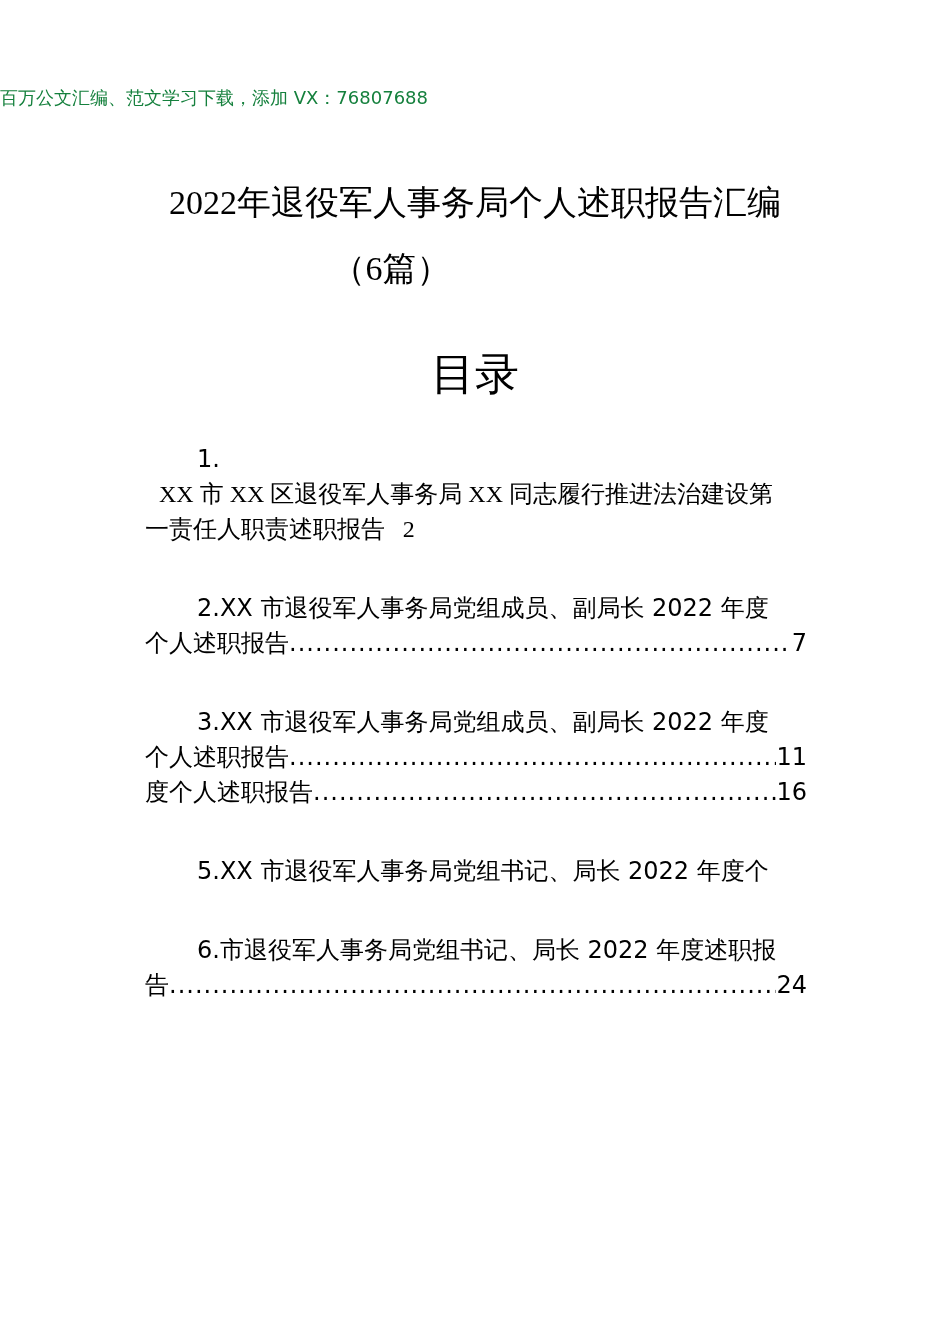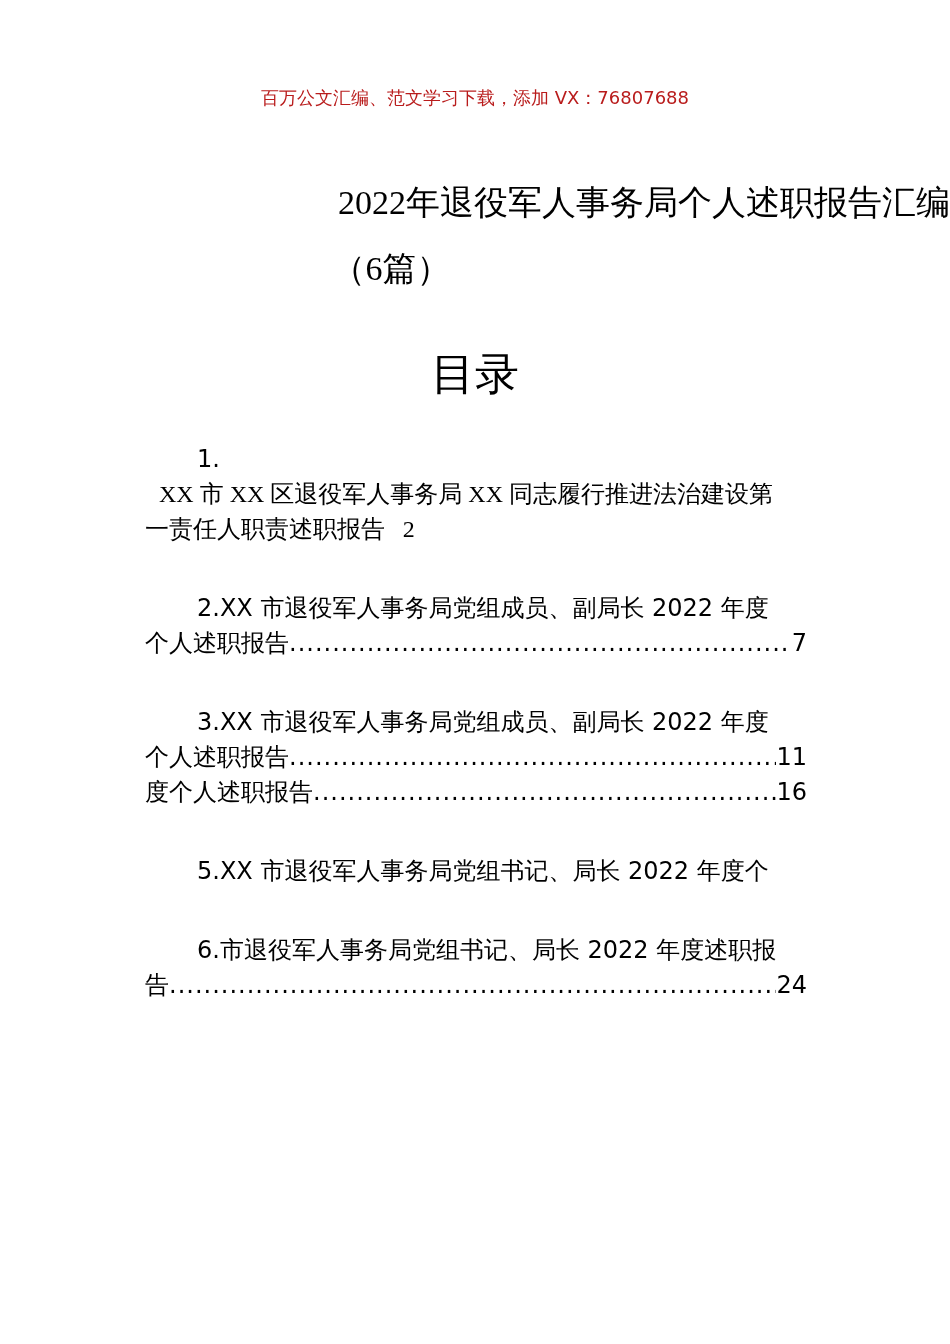--- a/index.html
+++ b/index.html
@@ -13,31 +13,31 @@
       position: relative;
       overflow: hidden;
       font-family: "DejaVu Sans", "Liberation Sans", sans-serif;
       color: #000000;
     }
     .header-note {
       position: absolute;
       top: 86px;
       left: 0;
       width: 950px;
-      text-align: center;
+      text-align: left;
       font-size: 18px;
-      color: #b91c1c;
+      color: #15803d;
       letter-spacing: 0px;
     }
     .title {
       position: absolute;
       top: 178px;
       left: 0;
       width: 950px;
-      text-align: right;
+      text-align: center;
       font-family: "DejaVu Sans", "Liberation Sans", sans-serif;
       font-size: 34px;
       line-height: 48px;
     }
     .title .num {
       font-family: "Liberation Serif", "DejaVu Serif", serif;
     }
     .subtitle {
       position: absolute;
       top: 244px;

